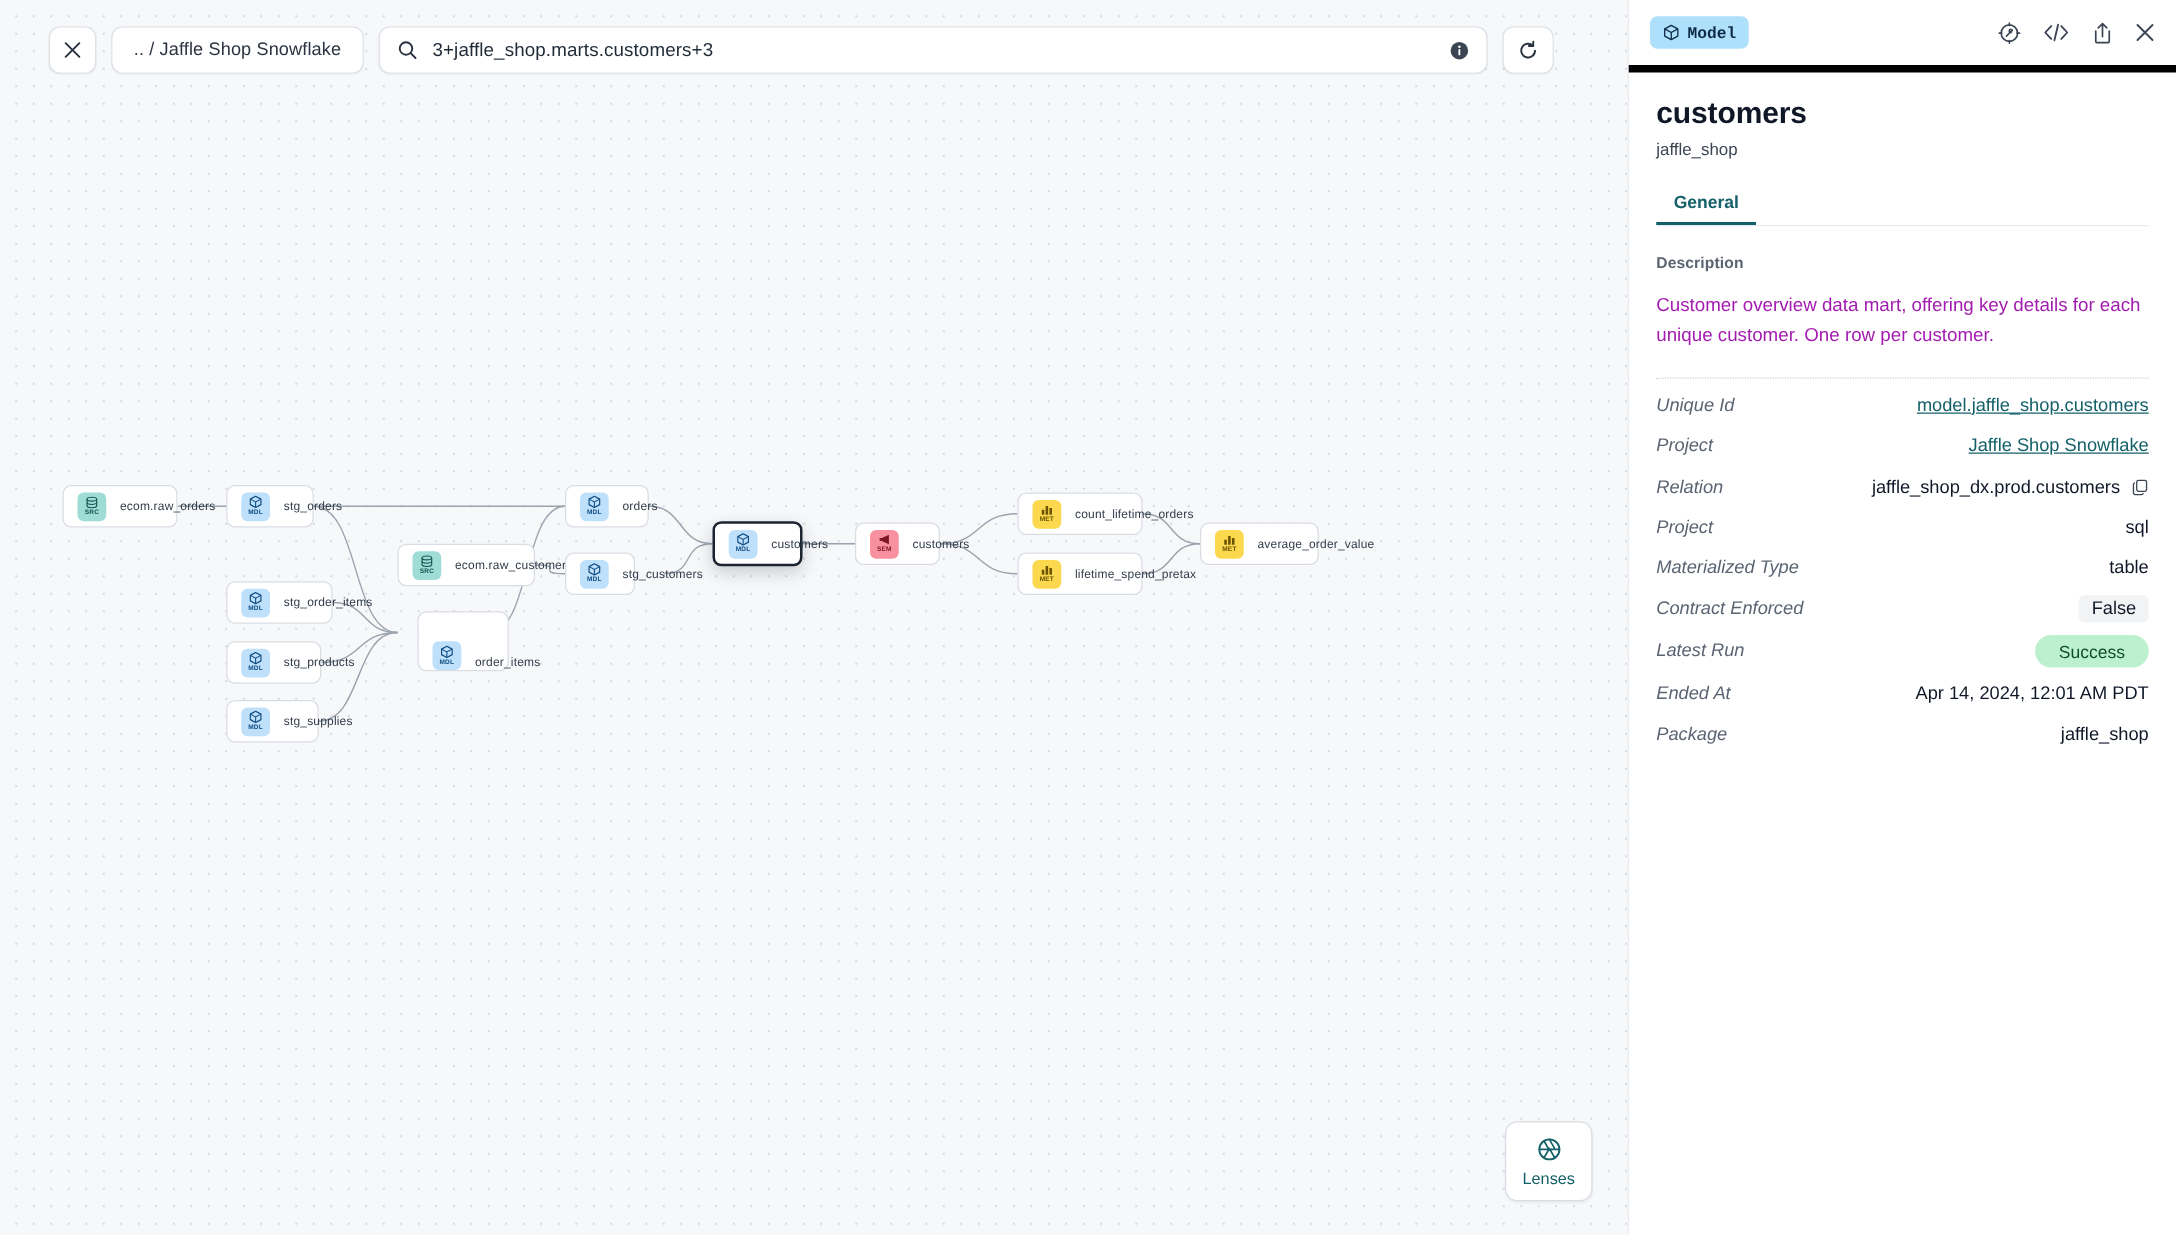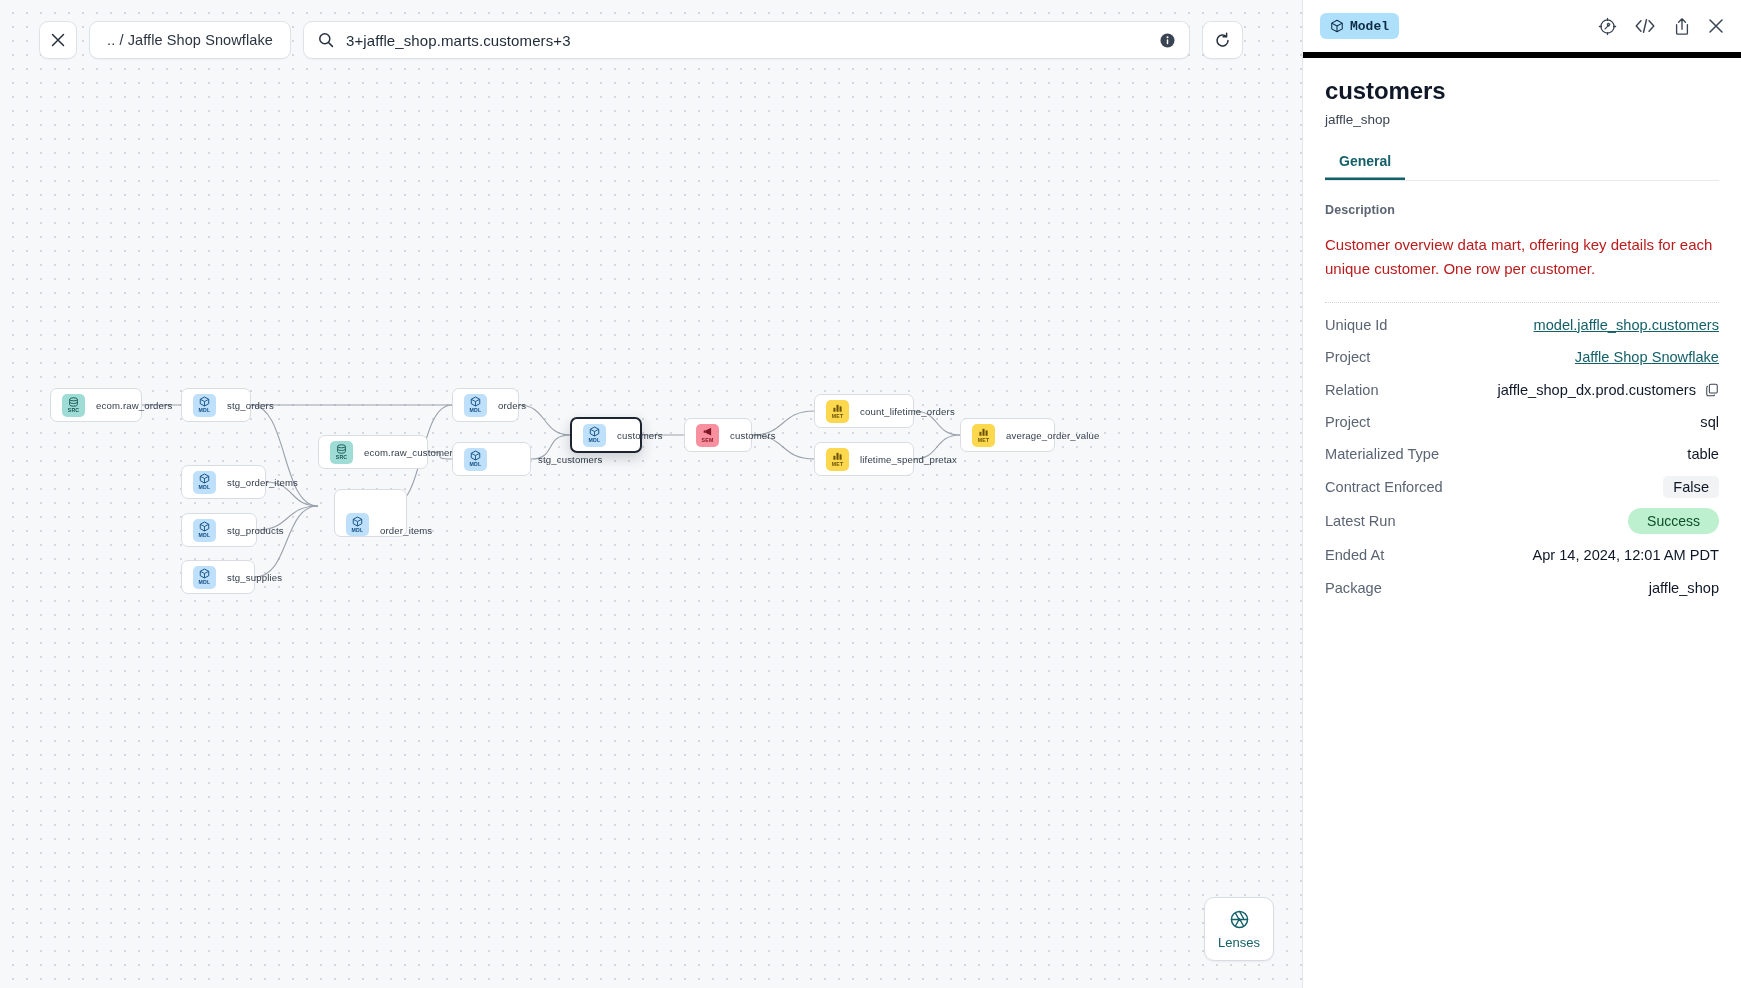--- a/index.html
+++ b/index.html
@@ -148,29 +148,29 @@
   .tab {
     font-size: 14px; color: #6b7280; padding: 0 14px 11px 14px;
     cursor: pointer; background: transparent; border: none;
     font-family: inherit;
   }
   .tab.active { color: #146068; font-weight: 700; box-shadow: inset 0 -2.5px 0 #146068; }
 
   #panel-body { padding: 22px 22px 0 22px; overflow-y: auto; flex: 1; }
   #desc-label { font-size: 12.5px; font-weight: 700; color: #5b6472; letter-spacing: .1px; }
   #desc-text {
-    font-size: 15px; color: #b91c1c; line-height: 1.62; margin-top: 16px;
+    font-size: 15px; color: #a21caf; line-height: 1.62; margin-top: 16px;
   }
   #desc-rule { border-top: 1px dotted #cdd3da; margin: 20px 0 6px 0; }
 
   .kv {
     display: flex; align-items: center; justify-content: space-between;
     min-height: 32.4px; padding: 5px 0; gap: 14px;
   }
-  .kv-key { font-size: 14.6px; color: #5b6472; flex: none; }
+  .kv-key { font-size: 14.6px; color: #5b6472; flex: none; font-style: italic; }
   .kv-val {
     font-size: 14.6px; color: #101828; text-align: center;
     display: flex; align-items: center; justify-content: flex-end; gap: 9px;
   }
   .kv-val.link { color: #146068; text-decoration: underline; cursor: pointer; }
   .kv-val .chip-grey {
     background: #f1f3f5; border-radius: 5px; padding: 3px 10px; color: #101828;
   }
   .kv-val .chip-green {
     background: #bdf0ce; border-radius: 999px; padding: 5px 19px;
@@ -279,21 +279,21 @@
         <div class="node" style="left: 452px; top: 388px; width: 67px; height: 34px;">
           <span class="badge mdl">
             <svg width="11" height="11" viewBox="0 0 14 14">
               <path d="M7 1.3 L12.4 4.2 L12.4 9.8 L7 12.7 L1.6 9.8 L1.6 4.2 Z" stroke="#0f4c81" stroke-width="1.2" fill="none" stroke-linejoin="round"></path>
               <path d="M1.6 4.2 L7 7 L12.4 4.2 M7 7 L7 12.7" stroke="#0f4c81" stroke-width="1.1" fill="none"></path>
             </svg>
             <span class="bt">MDL</span>
           </span>
           <span class="node-label">orders</span>
         </div>
-        <div class="node" style="left: 452px; top: 442px; width: 79px; height: 34px; gap: 40px;">
+        <div class="node" style="left: 452px; top: 442px; width: 56px; height: 34px;">
           <span class="badge mdl">
             <svg width="11" height="11" viewBox="0 0 14 14">
               <path d="M7 1.3 L12.4 4.2 L12.4 9.8 L7 12.7 L1.6 9.8 L1.6 4.2 Z" stroke="#0f4c81" stroke-width="1.2" fill="none" stroke-linejoin="round"></path>
               <path d="M1.6 4.2 L7 7 L12.4 4.2 M7 7 L7 12.7" stroke="#0f4c81" stroke-width="1.1" fill="none"></path>
             </svg>
             <span class="bt">MDL</span>
           </span>
           <span class="node-label">stg_customers</span>
         </div>
         <div class="node selected" style="left: 570px; top: 417px; width: 72px; height: 36px;">

